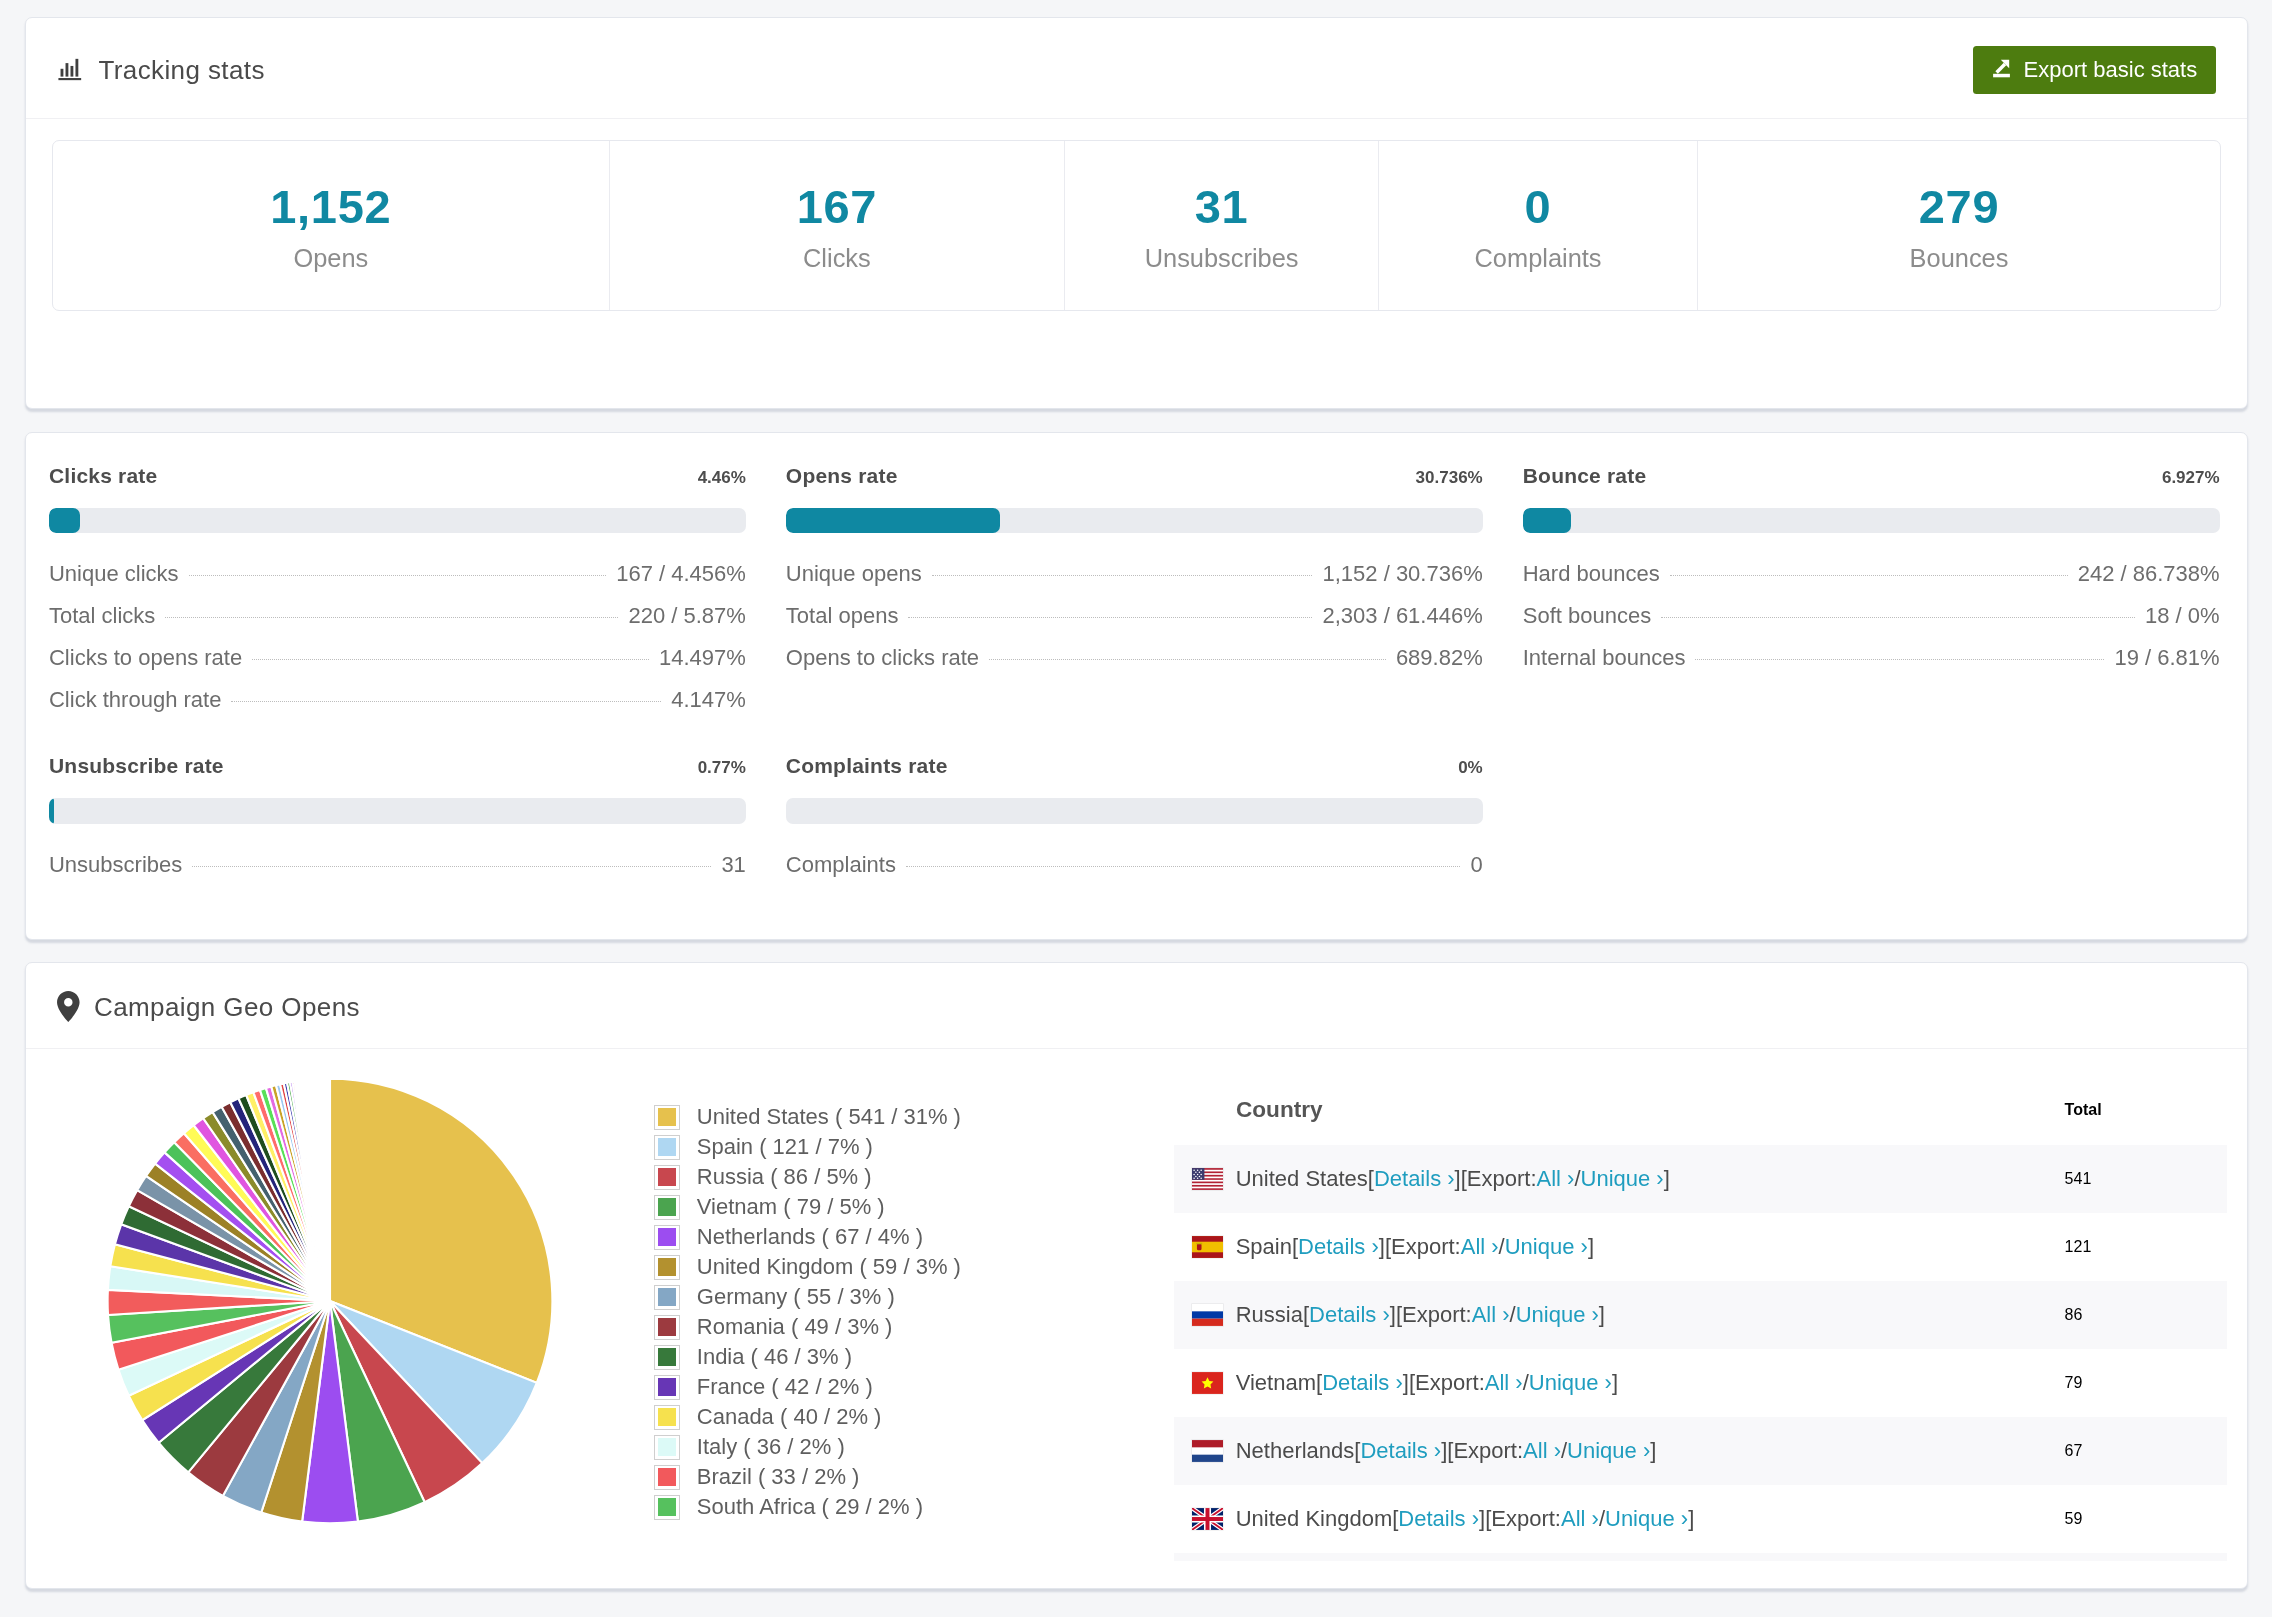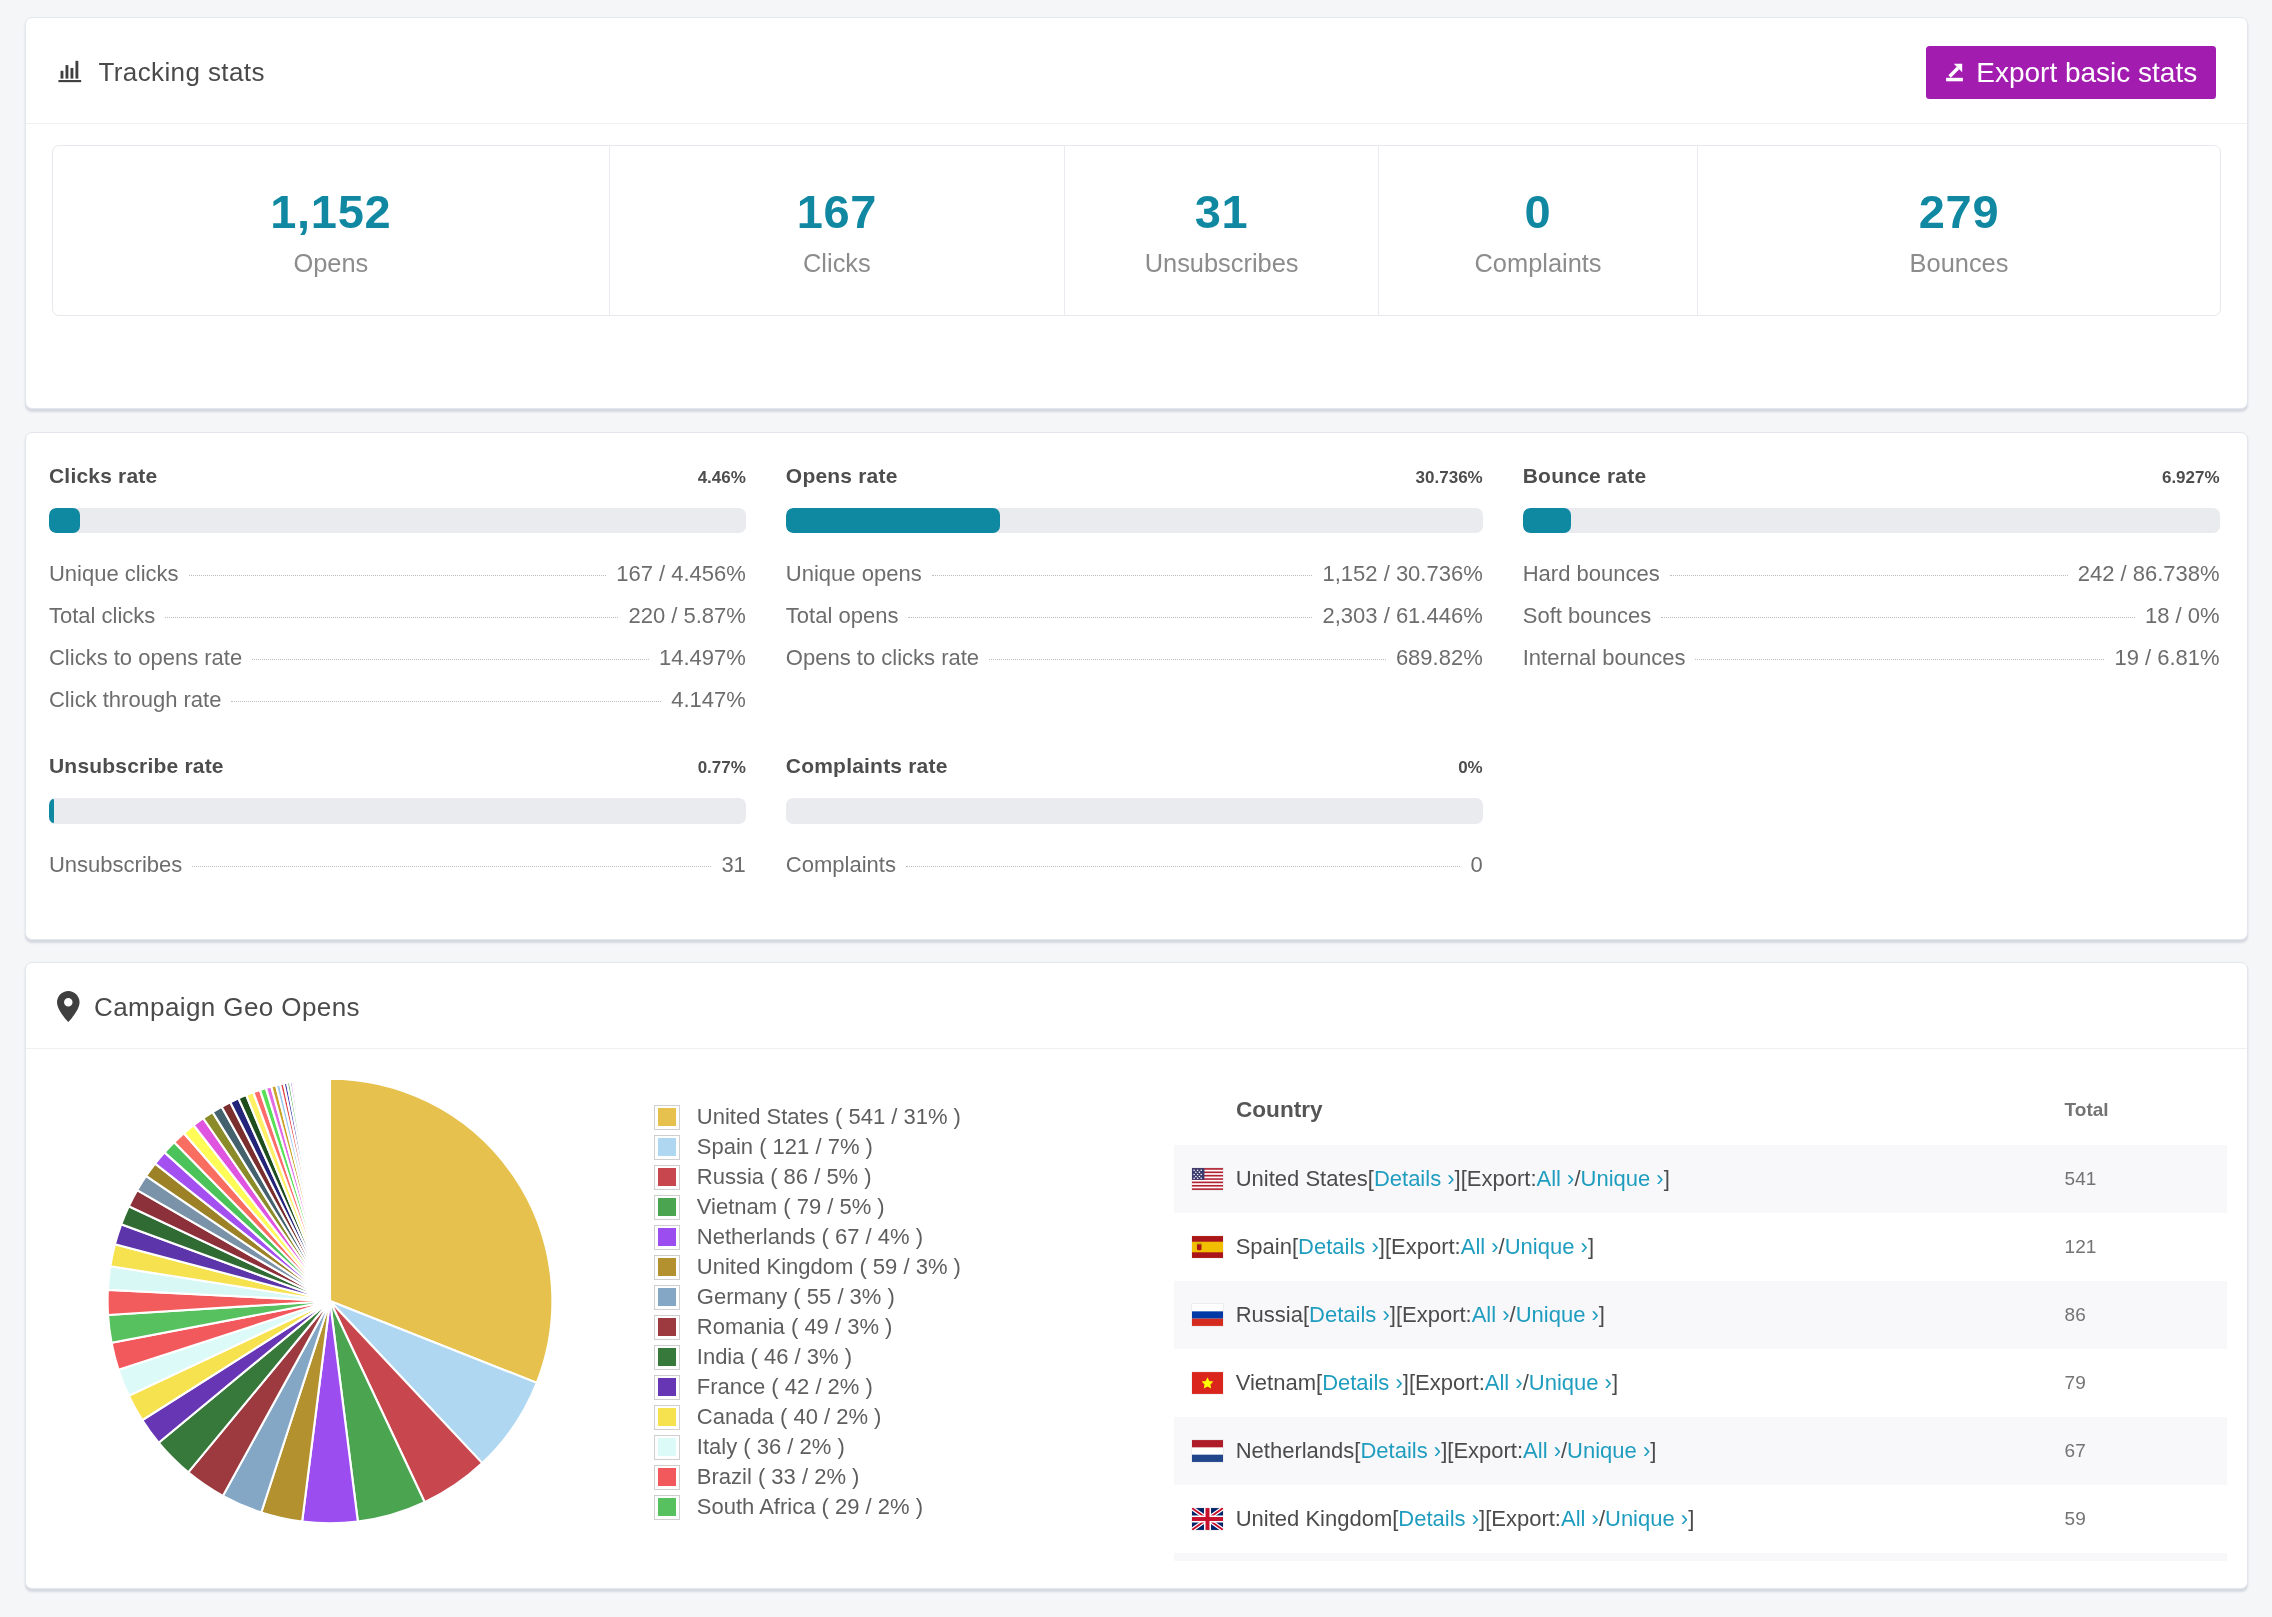--- a/index.html
+++ b/index.html
@@ -8,21 +8,21 @@
 
   .panel { background:#fff; border:0.7px solid #e3e6ec; border-radius:7px;
            box-shadow:0 2.1px 2.1px rgba(140,150,170,.30); margin-bottom:22.6px; }
 
   .panel-head { display:flex; align-items:center; padding:28px 31px 24px 31px; border-bottom:1.4px solid #f0f0f3; }
   .panel-title { font-size:26px; color:#4a4a4a; margin-left:14px; letter-spacing:0.4px; }
 
   
   .panel-tracking { height:392px; }
   .btn-export { margin-left:auto; display:flex; align-items:center; gap:11.3px;
-                background:#a21caf; color:#fff; font-size:28px; padding:10.6px 18.4px;
+                background:#4d7c0f; color:#fff; font-size:22px; padding:10.6px 18.4px;
                 border:none; border-radius:3.5px; cursor:pointer; font-family:inherit; }
   .summary-strip { display:flex; margin:21px 25.4px 0 25.4px; height:171px;
                    border:0.7px solid #e6e8ee; border-radius:7px; overflow:hidden; background:#fff; }
   .stat-cell { display:flex; flex-direction:column; align-items:center; justify-content:center;
                border-right:0.7px solid #eaebf0; }
   .stat-cell:last-child { border-right:none; }
   .stat-value { font-size:47px; font-weight:700; color:#1088a2; letter-spacing:0.7px; }
   .stat-label { font-size:25.4px; color:#8c8c8c; margin-top:10px; }
 
   
@@ -49,21 +49,21 @@
   .legend-item { display:flex; align-items:center; height:30px; cursor:pointer; }
   .legend-swatch { width:25.4px; height:25.4px; flex:none; border:1.4px solid #cfcfcf; background:#fff; padding:2.8px; }
   .legend-swatch > div { width:100%; height:100%; }
   .legend-label { font-size:22px; color:#5e5e5e; margin-left:17px; white-space:nowrap; }
 
   .geo-table { width:1053px; margin-left:auto; }
   .t-clip { height:487px; overflow:hidden; }
   .t-head { display:flex; align-items:center; height:71px; padding-left:18.4px; font-size:22.6px; color:#555;font-weight:bold; }
   .t-head .c-main { padding-left:44px; }
   .c-main { flex:1; display:flex; align-items:center; white-space:nowrap; }
-  .c-total { width:162px; flex:none; font-size:19px; color:#737373; }
+  .c-total { width:162px; flex:none; font-size:16px; color:#000000; }
   .t-row { display:flex; align-items:center; height:68px; padding-left:18.4px; font-size:22px; color:#4b4b4b; }
   .t-row.striped { background:#f8f8fa; }
   .flag { width:31px; height:22px; flex:none; margin-right:12.7px; display:inline-block;
           box-shadow:0 0 0 0.7px rgba(0,0,0,.07); font-size:0; }
   .flag svg { display:block; }
   .row-text { white-space:nowrap; }
   .row-text a { color:#1f9dbf; text-decoration:none; cursor:pointer; }
   .dim { color:#4b4b4b; }
 
   .icon-dark { color:#3f3f3f; }

